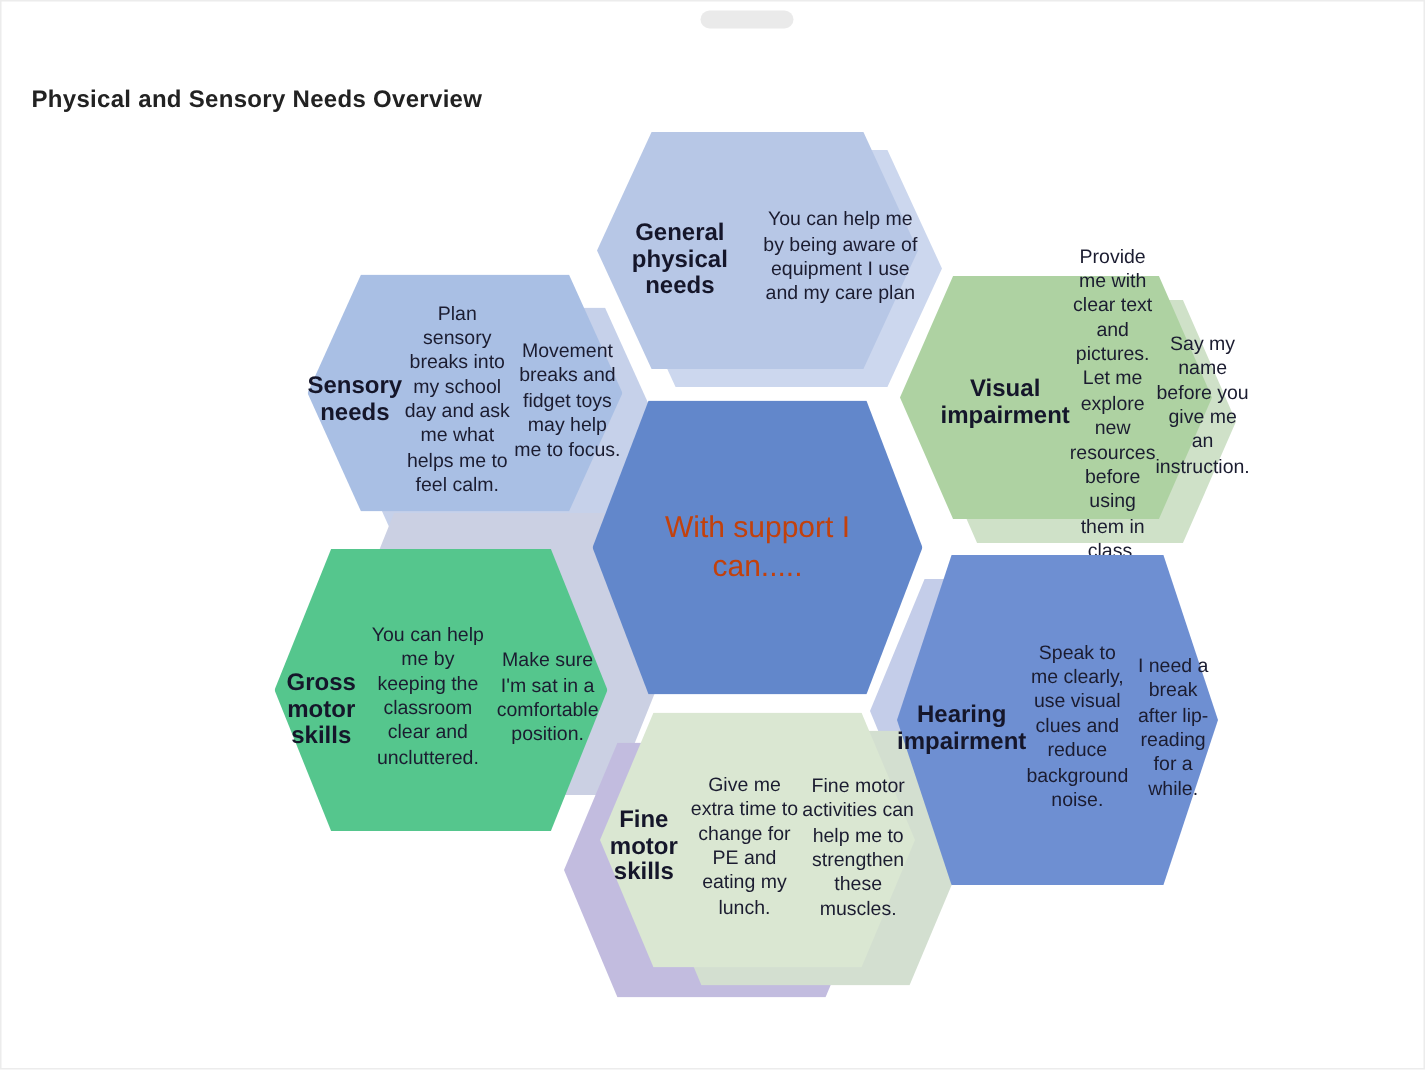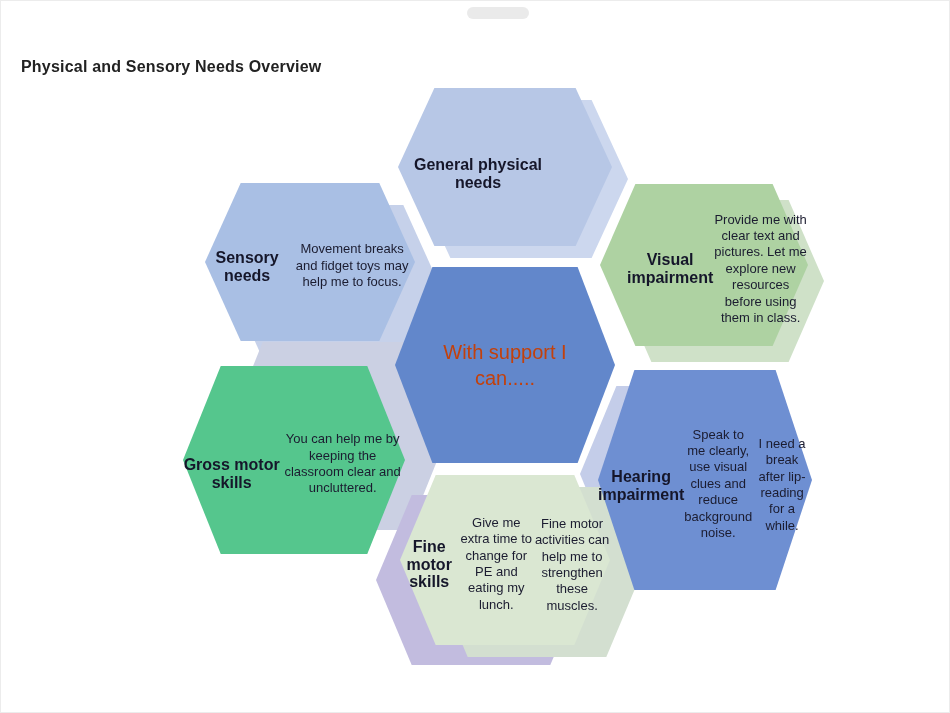--- a/index.html
+++ b/index.html
@@ -82,51 +82,55 @@
 <div class="sh sh-visual"></div>
 <div class="sh sh-gross"></div>
 <div class="sh sh-hearing"></div>
 <div class="sh sh-fine-a"></div>
 <div class="sh sh-fine-b"></div>
 
 <div class="hex hex-general">
   <div class="hexbg" style="background-color: rgb(183, 199, 230);"></div>
   <div class="hexcontent">
     <div class="hex-title">General physical needs</div>
+    <p class="hex-para">You can help me by being aware of equipment I use and my care plan</p>
   </div>
 </div>
 
 <div class="hex hex-sensory">
   <div class="hexbg" style="background-color: rgb(169, 191, 228);"></div>
   <div class="hexcontent">
     <div class="hex-title">Sensory needs</div>
+    <p class="hex-para">Plan sensory breaks into my school day and ask me what helps me to feel calm.</p>
     <p class="hex-para">Movement breaks and fidget toys may help me to focus.</p>
   </div>
 </div>
 
 <div class="hex hex-visual">
   <div class="hexbg" style="background-color: rgb(174, 210, 162);"></div>
   <div class="hexcontent">
     <div class="hex-title">Visual impairment</div>
     <p class="hex-para">Provide me with clear text and pictures. Let me explore new resources before using them in class.</p>
+    <p class="hex-para">Say my name before you give me an instruction.</p>
   </div>
 </div>
 
 <div class="hex hex-center">
   <div class="hexbg" style="background-color: rgb(98, 135, 203);"></div>
   <div class="hexcontent">
     <div class="hex-title">With support I can.....</div>
   </div>
 </div>
 
 <div class="hex hex-gross">
   <div class="hexbg" style="background-color: rgb(85, 198, 141);"></div>
   <div class="hexcontent">
     <div class="hex-title">Gross motor skills</div>
     <p class="hex-para">You can help me by keeping the classroom clear and uncluttered.</p>
+    <p class="hex-para">Make sure I'm sat in a comfortable position.</p>
   </div>
 </div>
 
 <div class="hex hex-hearing">
   <div class="hexbg" style="background-color: rgb(110, 143, 210);"></div>
   <div class="hexcontent">
     <div class="hex-title">Hearing impairment</div>
     <p class="hex-para">Speak to me clearly, use visual clues and reduce background noise.</p>
     <p class="hex-para">I need a break after lip-reading for a while.</p>
   </div>

